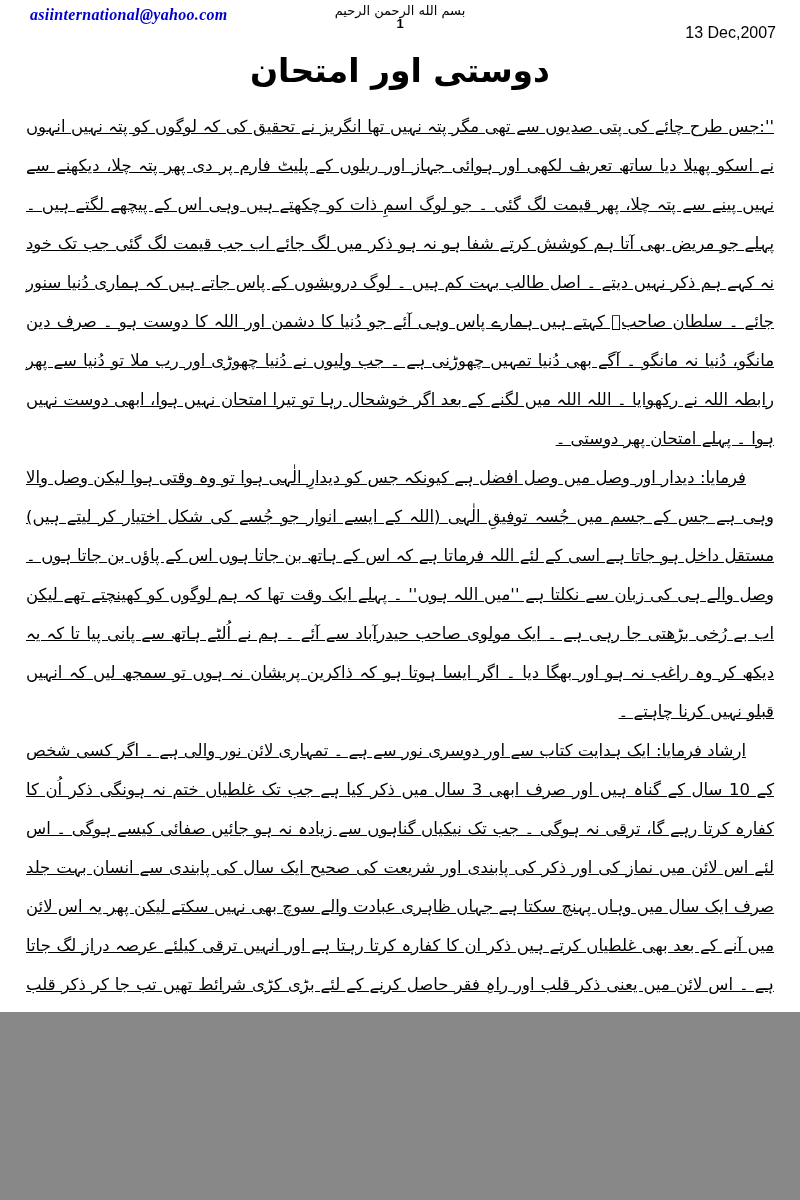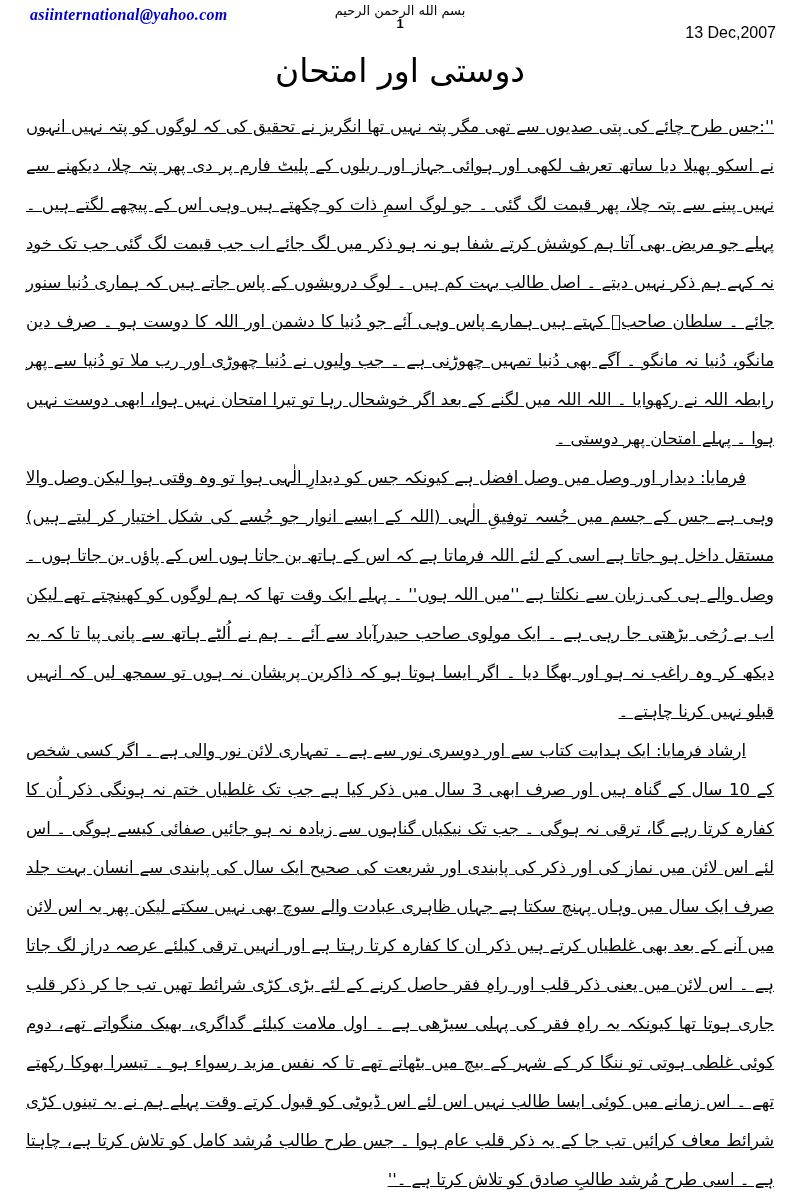--- a/index.html
+++ b/index.html
@@ -1,18 +1,18 @@
 <!DOCTYPE html>
 <html lang="ur" style="--link-blue: #0000cc; --highlight-red: #dd0000; --text-black: #000000; --page-bg: #ffffff;"><head>
 <meta charset="utf-8">
 <style>
   html,body{margin:0;padding:0;background:#888;}
   .page{
     position:relative;
-    width:800px;height:1200px;
+    width:800px;height:1012px;
     margin:0 auto;
     background:var(--page-bg,#fff);
     font-family:"DejaVu Sans",sans-serif;
     color:var(--text-black,#000);
     overflow:hidden;
     box-sizing:border-box;
   }
   
   .header-row{position:relative;height:46px;}
   .email-top{
@@ -30,21 +30,21 @@
   .page-number{font:bold 13px "Liberation Sans",sans-serif;margin-top:-2px;}
   .date{
     position:absolute;right:24px;top:24px;
     font:16px "Liberation Sans",sans-serif;
   }
   
   .doc-title{
     text-align:center;
     direction:rtl;
     font-size:33px;
-    font-weight:normal;
+    font-weight:bold;
     margin:4px 0 14px;
     line-height:1.3;
   }
   
   .body-text{
     margin:6px 26px 0 26px;
     direction:rtl;
     text-align:justify;
     font-size:16.5px;
     line-height:39px;

